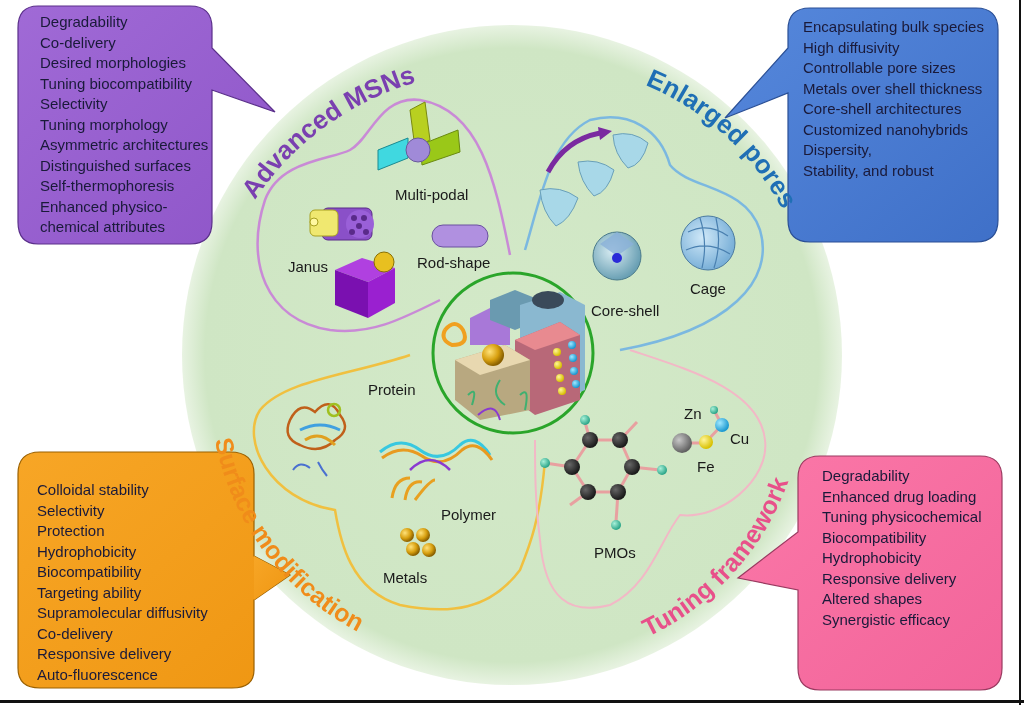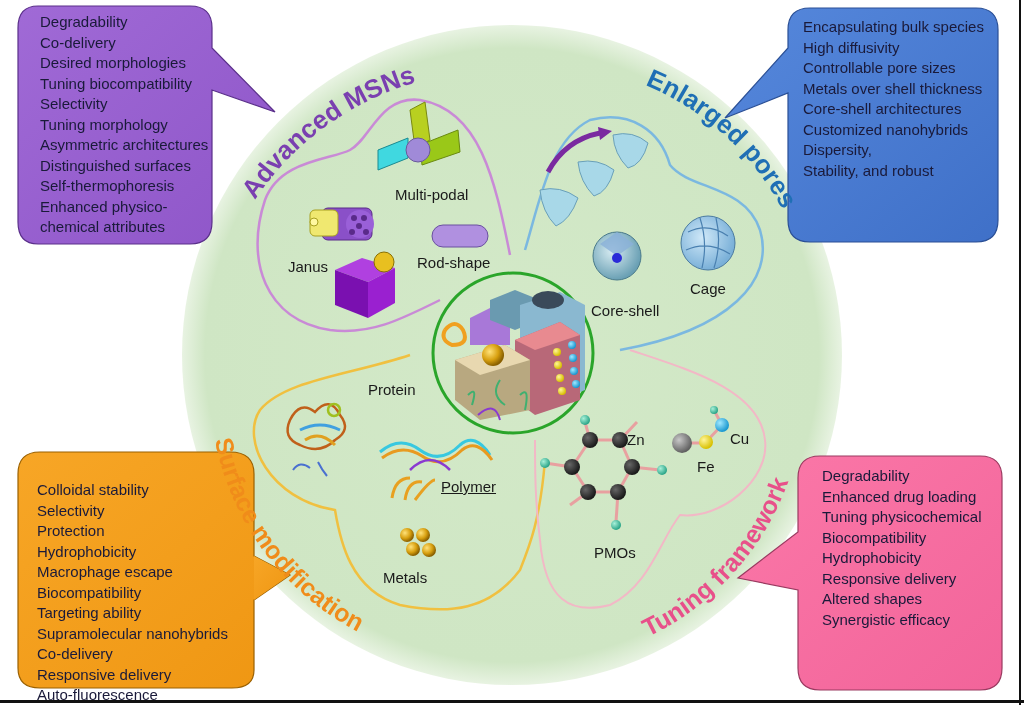--- a/index.html
+++ b/index.html
@@ -237,24 +237,24 @@
       <circle cx="714" cy="410" r="4" fill="url(#tealBall)"></circle>
     </g>
   </svg>
 
   <span class="lbl" style="left:395px;top:186px;">Multi-podal</span>
   <span class="lbl" style="left:288px;top:258px;">Janus</span>
   <span class="lbl" style="left:417px;top:254px;">Rod-shape</span>
   <span class="lbl" style="left:591px;top:302px;">Core-shell</span>
   <span class="lbl" style="left:690px;top:280px;">Cage</span>
   <span class="lbl" style="left:368px;top:381px;">Protein</span>
-  <span class="lbl" style="left:441px;top:478px;text-decoration:underline;">Polymer</span>
+  <span class="lbl" style="left:441px;top:506px;">Polymer</span>
   <span class="lbl" style="left:383px;top:569px;">Metals</span>
   <span class="lbl" style="left:594px;top:544px;">PMOs</span>
-  <span class="lbl" style="left:627px;top:405px;margin-top:26px;">Zn</span>
+  <span class="lbl" style="left:684px;top:405px;">Zn</span>
   <span class="lbl" style="left:730px;top:430px;">Cu</span>
   <span class="lbl" style="left:697px;top:458px;">Fe</span>
 
   <div class="callout" id="callout-tl">
     <ul>
         <li>Degradability</li>
         <li>Co-delivery</li>
         <li>Desired morphologies</li>
         <li>Tuning biocompatibility</li>
         <li>Selectivity</li>
@@ -277,24 +277,23 @@
         <li>Dispersity,</li>
         <li>Stability, and robust</li>
       </ul>
   </div>
   <div class="callout" id="callout-bl">
     <ul>
         <li>Colloidal stability</li>
         <li>Selectivity</li>
         <li>Protection</li>
         <li>Hydrophobicity</li>
-        <li>Macrophage escape</li>
         <li>Biocompatibility</li>
         <li>Targeting ability</li>
-        <li>Supramolecular nanohybrids</li>
+        <li>Supramolecular diffusivity</li>
         <li>Co-delivery</li>
         <li>Responsive delivery</li>
         <li>Auto-fluorescence</li>
       </ul>
   </div>
   <div class="callout" id="callout-br">
     <ul>
         <li>Degradability</li>
         <li>Enhanced drug loading</li>
         <li>Tuning physicochemical</li>

